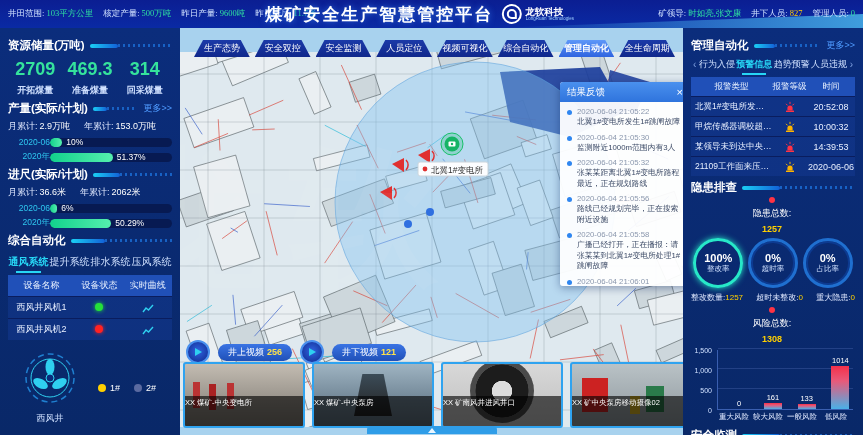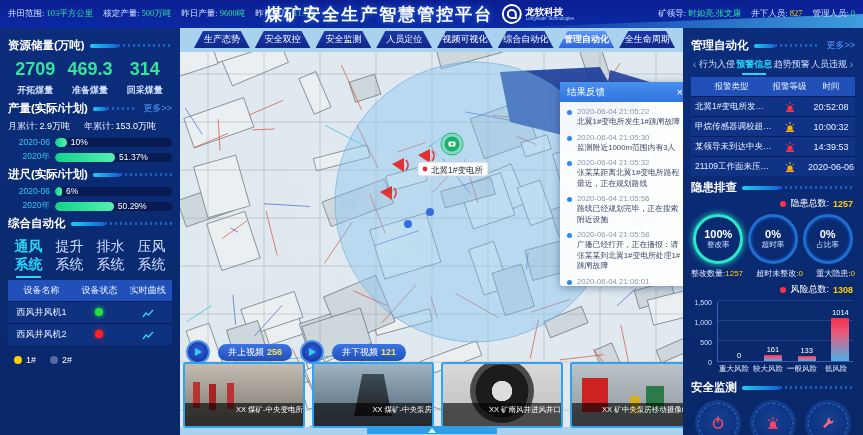--- a/index.html
+++ b/index.html
@@ -32,27 +32,27 @@
   
   .res-grid{display:flex;text-align:center;margin:6px 0 4px;}
   .res-cell{flex:1;}
   .res-val{font-size:18px;font-weight:bold;color:#35e39c;}
   .res-lab{font-size:9px;color:#cfe0ff;margin-top:4px;font-weight:bold;}
   
   .mstat{display:flex;gap:14px;font-size:9px;color:#dfe8ff;margin:4px 0 3px;}
   .mstat b{font-weight:normal;color:#fff;margin-left:2px;}
   
   .pbar-row{display:flex;align-items:center;margin:4px 0;font-size:8.5px;}
-  .pbar-lab{width:42px;color:#2fc8f0;text-align:right;padding-right:5px;flex:none;}
+  .pbar-lab{width:42px;color:#2fc8f0;text-align:right;flex:none;}
   .pbar-track{flex:1;height:9px;background:#071a52;border-radius:5px;display:flex;align-items:center;overflow:hidden;}
   .pbar-fill{height:9px;border-radius:5px;background:linear-gradient(90deg,#12d18c,#55efae);flex:none;}
   .pbar-pct{color:#fff;margin-left:4px;white-space:nowrap;}
   
   .subtabs{display:flex;margin:4px 0 2px;}
-  .subtab{flex:1;text-align:center;font-size:14px;color:#cfe0ff;padding:3px 0;position:relative;}
+  .subtab{flex:1;text-align:center;font-size:10px;color:#cfe0ff;padding:3px 0;position:relative;}
   .subtab.active{color:#27d6f5;font-weight:bold;}
   .subtab.active::after{content:"";position:absolute;left:20%;right:20%;bottom:-1px;height:2px;background:#27d6f5;}
   
   .tbl{width:100%;border-collapse:collapse;margin-top:3px;font-size:9px;border-radius:26px;}
   .tbl th{background:#2050b8;color:#eaf2ff;font-weight:normal;padding:4px 0;}
   .tbl td{background:rgba(22,60,150,.45);border-top:1px solid #0a1d5e;padding:4px 0;text-align:center;color:#e7efff;}
   .dot{display:inline-block;width:8px;height:8px;border-radius:50%;}
   .dot.g{background:#25e03a;box-shadow:0 0 4px #25e03a;}
   .dot.r{background:#f22;box-shadow:0 0 4px #f22;}
   .dot.y{background:#ffd000;}
@@ -65,21 +65,21 @@
   .fan-opts span{display:flex;align-items:center;gap:4px;}
   
   .rtabs{display:flex;align-items:center;margin:2px 0;}
   .rarrow{color:#7fa0e0;font-size:10px;padding:0 2px;}
   .rtab{flex:1;text-align:center;font-size:9px;color:#cfe0ff;padding:3px 0;position:relative;}
   .rtab.active{color:#27d6f5;font-weight:bold;}
   .rtab.active::after{content:"";position:absolute;left:18%;right:18%;bottom:-1px;height:2px;background:#27d6f5;}
   .alarm-tbl td.type{text-align:left;padding-left:4px;max-width:74px;white-space:nowrap;overflow:hidden;text-overflow:ellipsis;font-size:8.5px;}
   .alarm-tbl td{padding:3.5px 0;}
   .alarm-tbl th{font-size:8.5px;padding:3.5px 0;}
-  .total-line{display:flex;justify-content:flex-end;align-items:center;gap:4px;font-size:9px;color:#fff;margin:2px 2px 2px 0;}
+  .total-line{display:flex;justify-content:flex-end;align-items:center;gap:4px;font-size:9px;color:#fff;margin:2px 2px 2px 0;flex-direction:column;}
   .total-line .rdot{width:6px;height:6px;border-radius:50%;background:#ff3344;}
   .total-line b{color:#ffd000;}
   .donuts{display:flex;justify-content:space-around;margin:4px 0 2px;}
   .donut{width:44px;height:44px;border-radius:50%;border:3px solid #1f6fd0;box-shadow:0 0 0 2px #0d3a90 inset;display:flex;flex-direction:column;align-items:center;justify-content:center;}
   .donut.hot{border-color:#27e8c8;box-shadow:0 0 6px #27e8c8;}
   .donut .v{font-size:11px;font-weight:bold;color:#fff;}
   .donut .l{font-size:7.5px;color:#cfe0ff;}
   .donut-stats{display:flex;justify-content:space-between;font-size:8px;color:#dfe8ff;margin:4px 0;}
   .donut-stats b{color:#ffd000;font-weight:normal;}
   
@@ -92,41 +92,41 @@
   .chart .bval{position:absolute;bottom:100%;left:50%;transform:translateX(-50%);font-size:7.5px;color:#fff;margin-bottom:1px;white-space:nowrap;}
   .chart .xlabs{position:absolute;left:26px;right:2px;bottom:0;height:12px;display:flex;}
   .chart .xlabs span{flex:1;text-align:center;font-size:7.5px;color:#dfe8ff;}
   
   .emblems{display:flex;justify-content:space-around;margin-top:8px;}
   .emb{display:flex;flex-direction:column;align-items:center;gap:5px;font-size:8px;color:#dfe8ff;}
   .emb-circle{width:38px;height:38px;border-radius:50%;border:1px dashed #2f6fd0;background:radial-gradient(circle at 50% 40%,#15418f,#0a2c7c);display:flex;align-items:center;justify-content:center;box-shadow:0 0 0 3px rgba(40,100,200,.35);}
   
   .map-area{position:absolute;top:28px;left:180px;width:503px;bottom:0;z-index:3;}
   .mapsvg{position:absolute;left:0;top:24px;width:503px;height:375px;}
-  .nav-tabs{position:absolute;top:3px;left:14px;right:8px;display:flex;gap:5px;z-index:6;}
+  .nav-tabs{position:absolute;top:12px;left:14px;right:8px;display:flex;gap:5px;z-index:6;}
   .nav-tab{flex:1;height:17px;line-height:17px;text-align:center;font-size:9px;color:#fff;background:linear-gradient(180deg,#1b3aa8,#10288c);clip-path:polygon(9px 0,calc(100% - 9px) 0,100% 100%,0 100%);white-space:nowrap;}
   .nav-tab.active{background:linear-gradient(180deg,#5e97f8,#2f64e0);font-weight:bold;}
   
   .popup{position:absolute;left:380px;top:54px;width:130px;height:204px;background:rgba(255,255,255,.94);border-radius:3px;box-shadow:0 2px 8px rgba(0,30,90,.4);z-index:7;overflow:hidden;}
   .popup-h{height:20px;background:linear-gradient(180deg,#4a90ee,#2f74dd);display:flex;align-items:center;color:#fff;font-size:9.5px;padding:0 7px;}
   .popup-x{margin-left:auto;font-size:11px;color:#fff;}
   .popup-b{padding:5px 7px;}
   .fb{position:relative;padding-left:10px;margin-bottom:5px;}
   .fb::before{content:"";position:absolute;left:0;top:3px;width:5px;height:5px;border-radius:50%;background:#2f86f0;}
   .fb-t{font-size:7.8px;color:#8a97ad;}
   .fb-x{font-size:7.8px;color:#3c4a66;line-height:1.35;margin-top:1px;}
   .fb-x:empty{display:none;}
   
   .vbtns{position:absolute;left:6px;top:312px;display:flex;align-items:center;gap:8px;z-index:6;}
   .vbtn-ic{width:20px;height:20px;border-radius:50%;background:radial-gradient(circle at 50% 45%,#2f64e0,#10288c);border:2px solid #4a90ee;display:flex;align-items:center;justify-content:center;}
   .vbtn{height:17px;line-height:17px;background:linear-gradient(180deg,#3a74e4,#2050b8);border-radius:9px;color:#fff;font-size:9px;padding:0 10px;white-space:nowrap;}
   .vbtn b{color:#ffe24a;font-weight:bold;margin-left:3px;}
   .videos{position:absolute;left:3px;top:334px;display:flex;gap:7px;z-index:6;}
   .video{position:relative;width:118px;height:62px;border:2px solid #2fa3f0;border-radius:3px;overflow:hidden;background:#777;}
-  .vcap{position:absolute;left:0;right:0;bottom:0;height:23px;line-height:13px;background:rgba(0,0,0,.62);color:#fff;font-size:7.5px;text-align:right;white-space:nowrap;}
+  .vcap{position:absolute;left:0;right:0;bottom:0;height:30px;line-height:13px;background:rgba(0,0,0,.62);color:#fff;font-size:7.5px;text-align:left;white-space:nowrap;}
   .v1{background:linear-gradient(180deg,#c3bcb2,#8f8а82 70%,#7d776f);}
   .v1{background:linear-gradient(180deg,#c3bcb2,#8f8a82 70%,#7d776f);}
   .v1::before{content:"";position:absolute;left:8px;top:18px;width:7px;height:26px;background:#b33;box-shadow:16px 2px 0 #a22,34px 1px 0 #b33;}
   .v2{background:linear-gradient(180deg,#9fb4c2,#6f8494 60%,#5d6d7a);}
   .v2::before{content:"";position:absolute;left:40px;top:10px;width:38px;height:42px;background:linear-gradient(180deg,#3c4c58,#222);clip-path:polygon(22% 0,78% 0,100% 100%,0 100%);}
   .v3{background:linear-gradient(180deg,#d8d8d8,#bfbfbf);}
   .v3::before{content:"";position:absolute;left:50%;top:44%;width:64px;height:64px;transform:translate(-50%,-50%);border-radius:50%;background:radial-gradient(circle,#ddd 0 22%,#1c1c1c 23% 58%,#4a4a4a 59% 70%,#2a2a2a 71%);}
   .v4{background:linear-gradient(180deg,#b9c2c6,#8e979c);}
   .v4::before{content:"";position:absolute;left:10px;top:14px;width:26px;height:34px;background:#c22;box-shadow:60px 4px 0 -4px #2a7a4a,40px 10px 0 -8px #d4b020;}
   .bottom-tab{position:absolute;left:50%;bottom:1px;transform:translateX(-50%);width:130px;height:8px;background:#2f9de8;border-radius:4px 4px 0 0;display:flex;align-items:center;justify-content:center;z-index:6;}
@@ -214,20 +214,24 @@
           <span class="pbar-pct">51.37%</span>
         </span>
     </div>
 
     <div class="sec-h">
       <span>进尺(实际/计划)</span>
       <span class="sec-deco">
           <i></i>
           <u></u>
         </span>
+    </div>
+    <div class="mstat">
+      <span><span>月累计:</span><b>36.6米</b></span>
+      <span><span>年累计:</span><b>2062米</b></span>
     </div>
     <div class="pbar-row">
       <span class="pbar-lab">2020-06</span>
       <span class="pbar-track">
           <span class="pbar-fill" style="width: 6%;"></span>
           <span class="pbar-pct">6%</span>
         </span>
     </div>
     <div class="pbar-row">
       <span class="pbar-lab">2020年</span>
@@ -267,20 +271,33 @@
       <tr>
         <td>西风井风机2</td>
         <td><span class="dot r"></span></td>
         <td><svg class="mini" viewBox="0 0 12 12">
                 <path d="M1 10l3-4 2.5 2L11 3" stroke="#2fd0f0" fill="none" stroke-width="1.4"></path>
               </svg></td>
       </tr>
     </tbody>
       </table>
     <div class="fan-row">
+      <div class="fan-wrap">
+        <svg width="56" height="56" viewBox="0 0 56 56">
+          <circle cx="28" cy="28" r="24" fill="none" stroke="#1f7fd0" stroke-width="1.5" stroke-dasharray="6 4"></circle>
+          <circle cx="28" cy="28" r="19" fill="none" stroke="#2fd0f0" stroke-width="1"></circle>
+          <g fill="#2fd0f0">
+            <ellipse cx="28" cy="17" rx="4.5" ry="8"></ellipse>
+            <ellipse cx="18.5" cy="33.5" rx="4.5" ry="8" transform="rotate(120 18.5 33.5)"></ellipse>
+            <ellipse cx="37.5" cy="33.5" rx="4.5" ry="8" transform="rotate(240 37.5 33.5)"></ellipse>
+            <circle cx="28" cy="28" r="4" fill="#0a2c7c" stroke="#2fd0f0"></circle>
+          </g>
+        </svg>
+        <div class="fan-lab">西风井</div>
+      </div>
       <div class="fan-opts">
         <span>
             <span class="dot y"></span>
             <span>1#</span>
           </span>
         <span>
             <span class="dot gray"></span>
             <span>2#</span>
           </span>
       </div>

